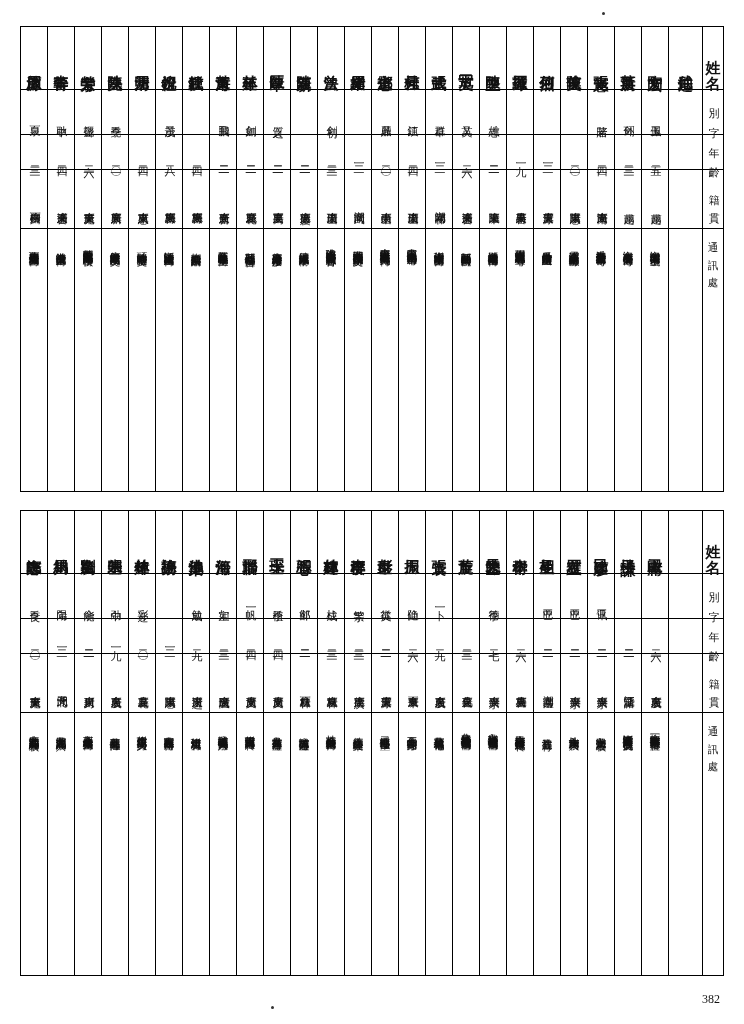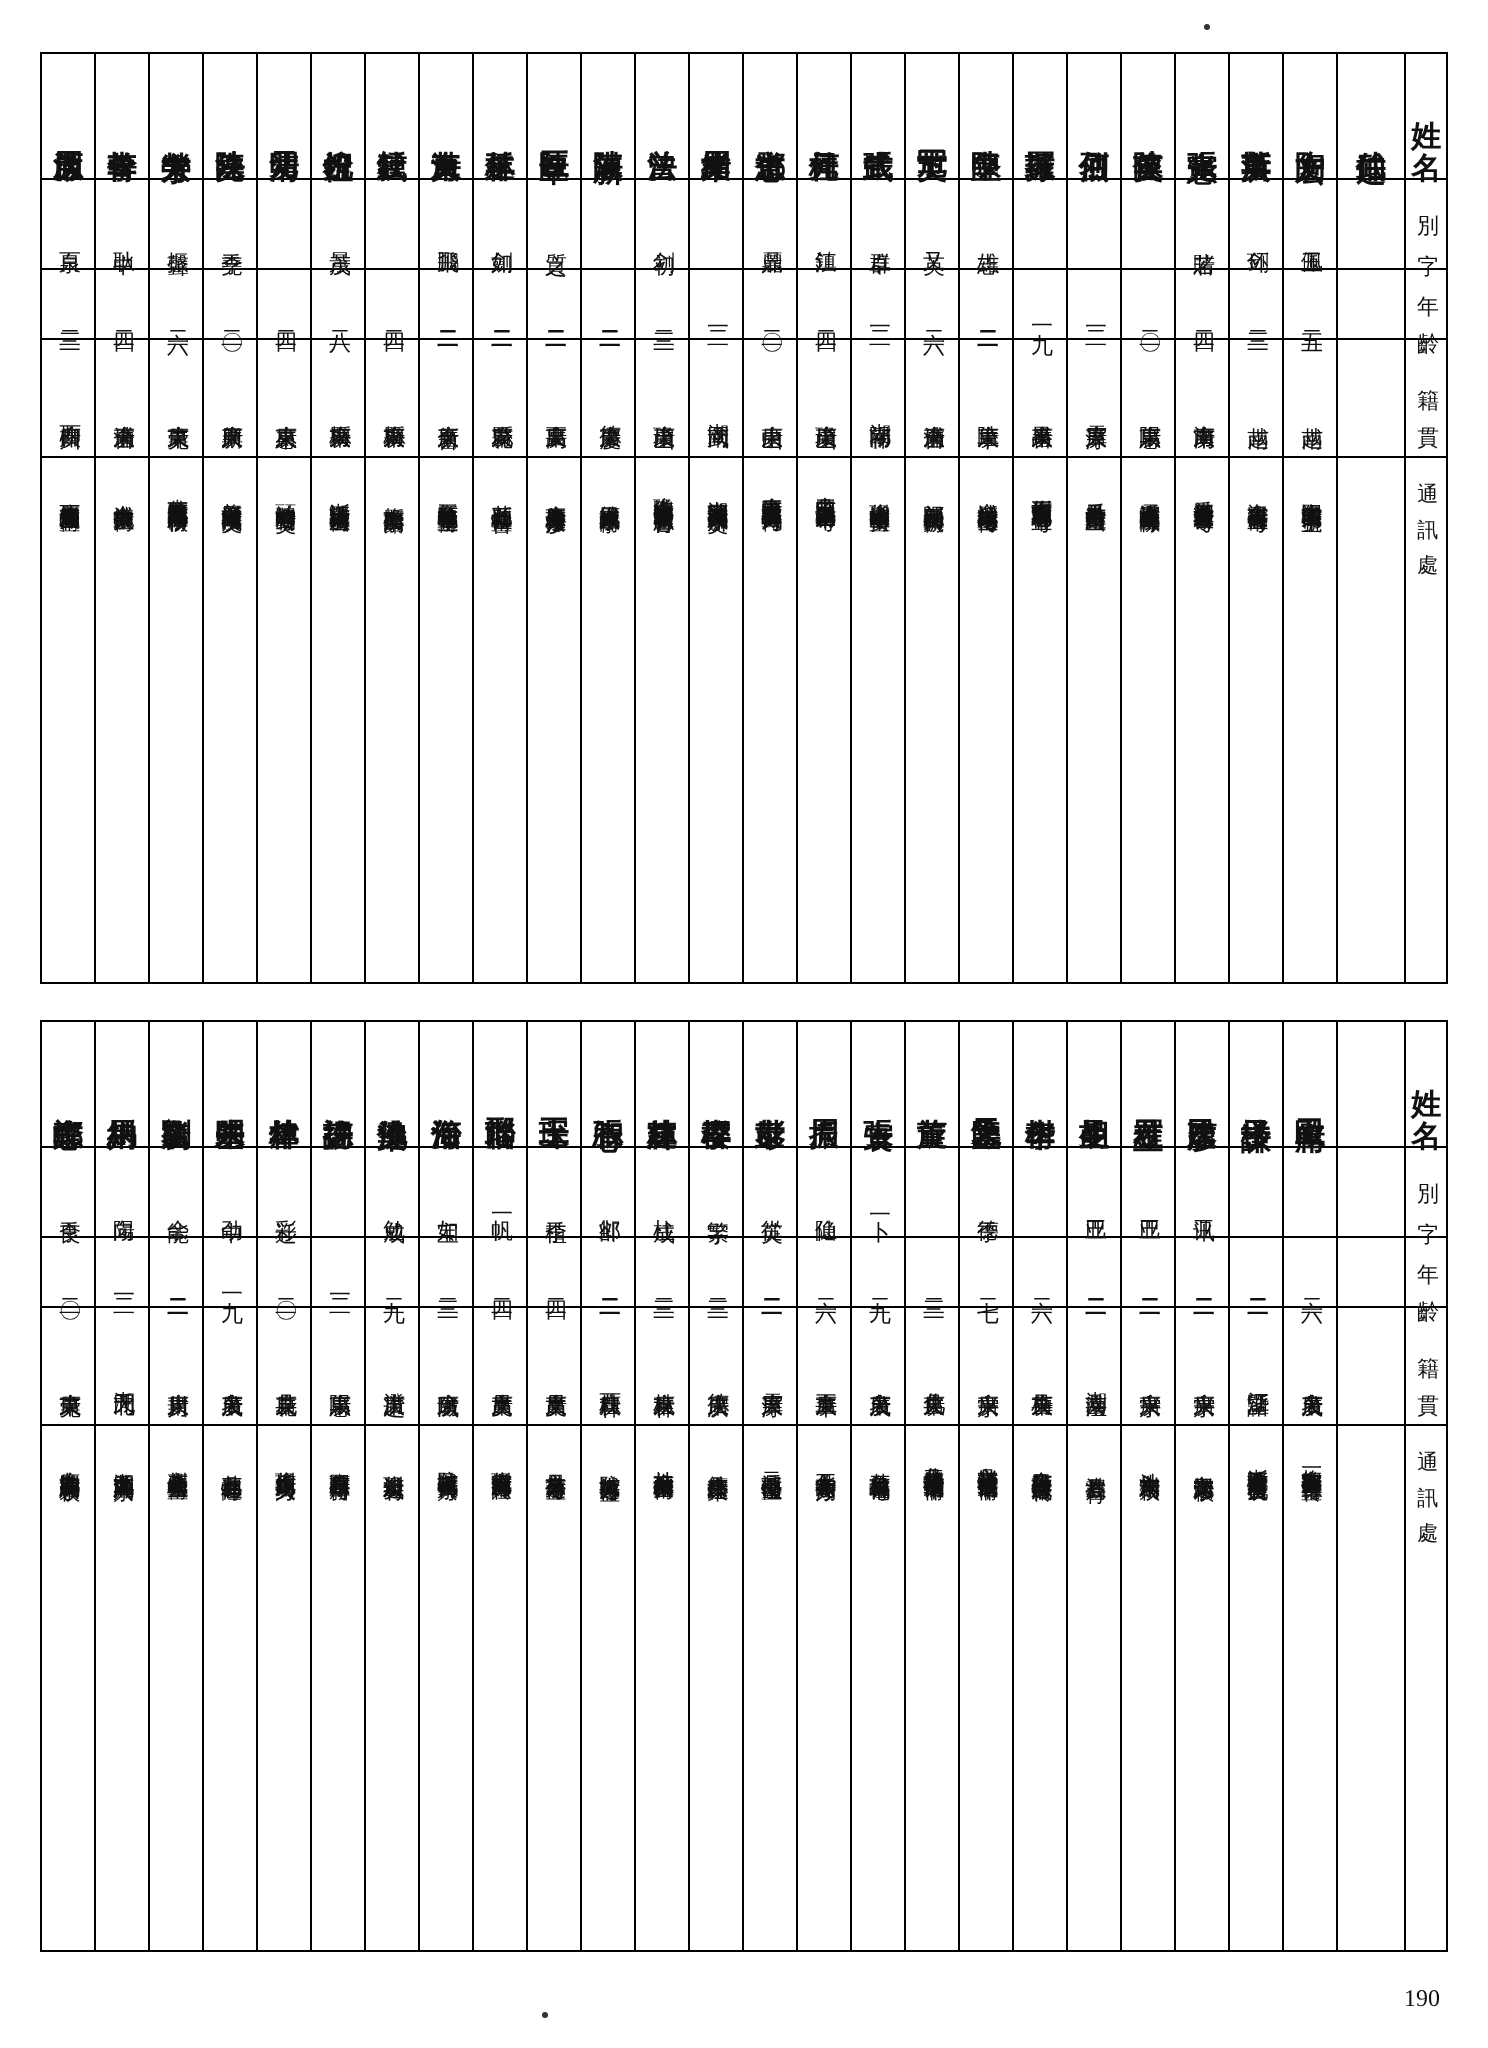--- a/index.html
+++ b/index.html
@@ -454,15 +454,15 @@
           <td class="addr"><span class="vt">汕头兴宁东街均兴校</span></td>
           <td class="addr"><span class="vt">兴宁龙田启涛学校</span></td>
           <td class="addr"><span class="vt">浙江诸暨王家井两恒昌号交大砚石</span></td>
           <td class="addr"><span class="vt">梅寨敏宁路一百五十四号萃德堂转</span></td>
           <td class="addr"><span class="vt"></span></td>
           <td class="addr label-cell"><span class="vt">通　訊　處</span></td>
         </tr>
       </tbody>
   </table>
 
-  <div class="pagenum">190</div>
+  <div class="pagenum">382</div>
   <div class="dot-bottom"></div>
 </div>
 
 </body></html>

